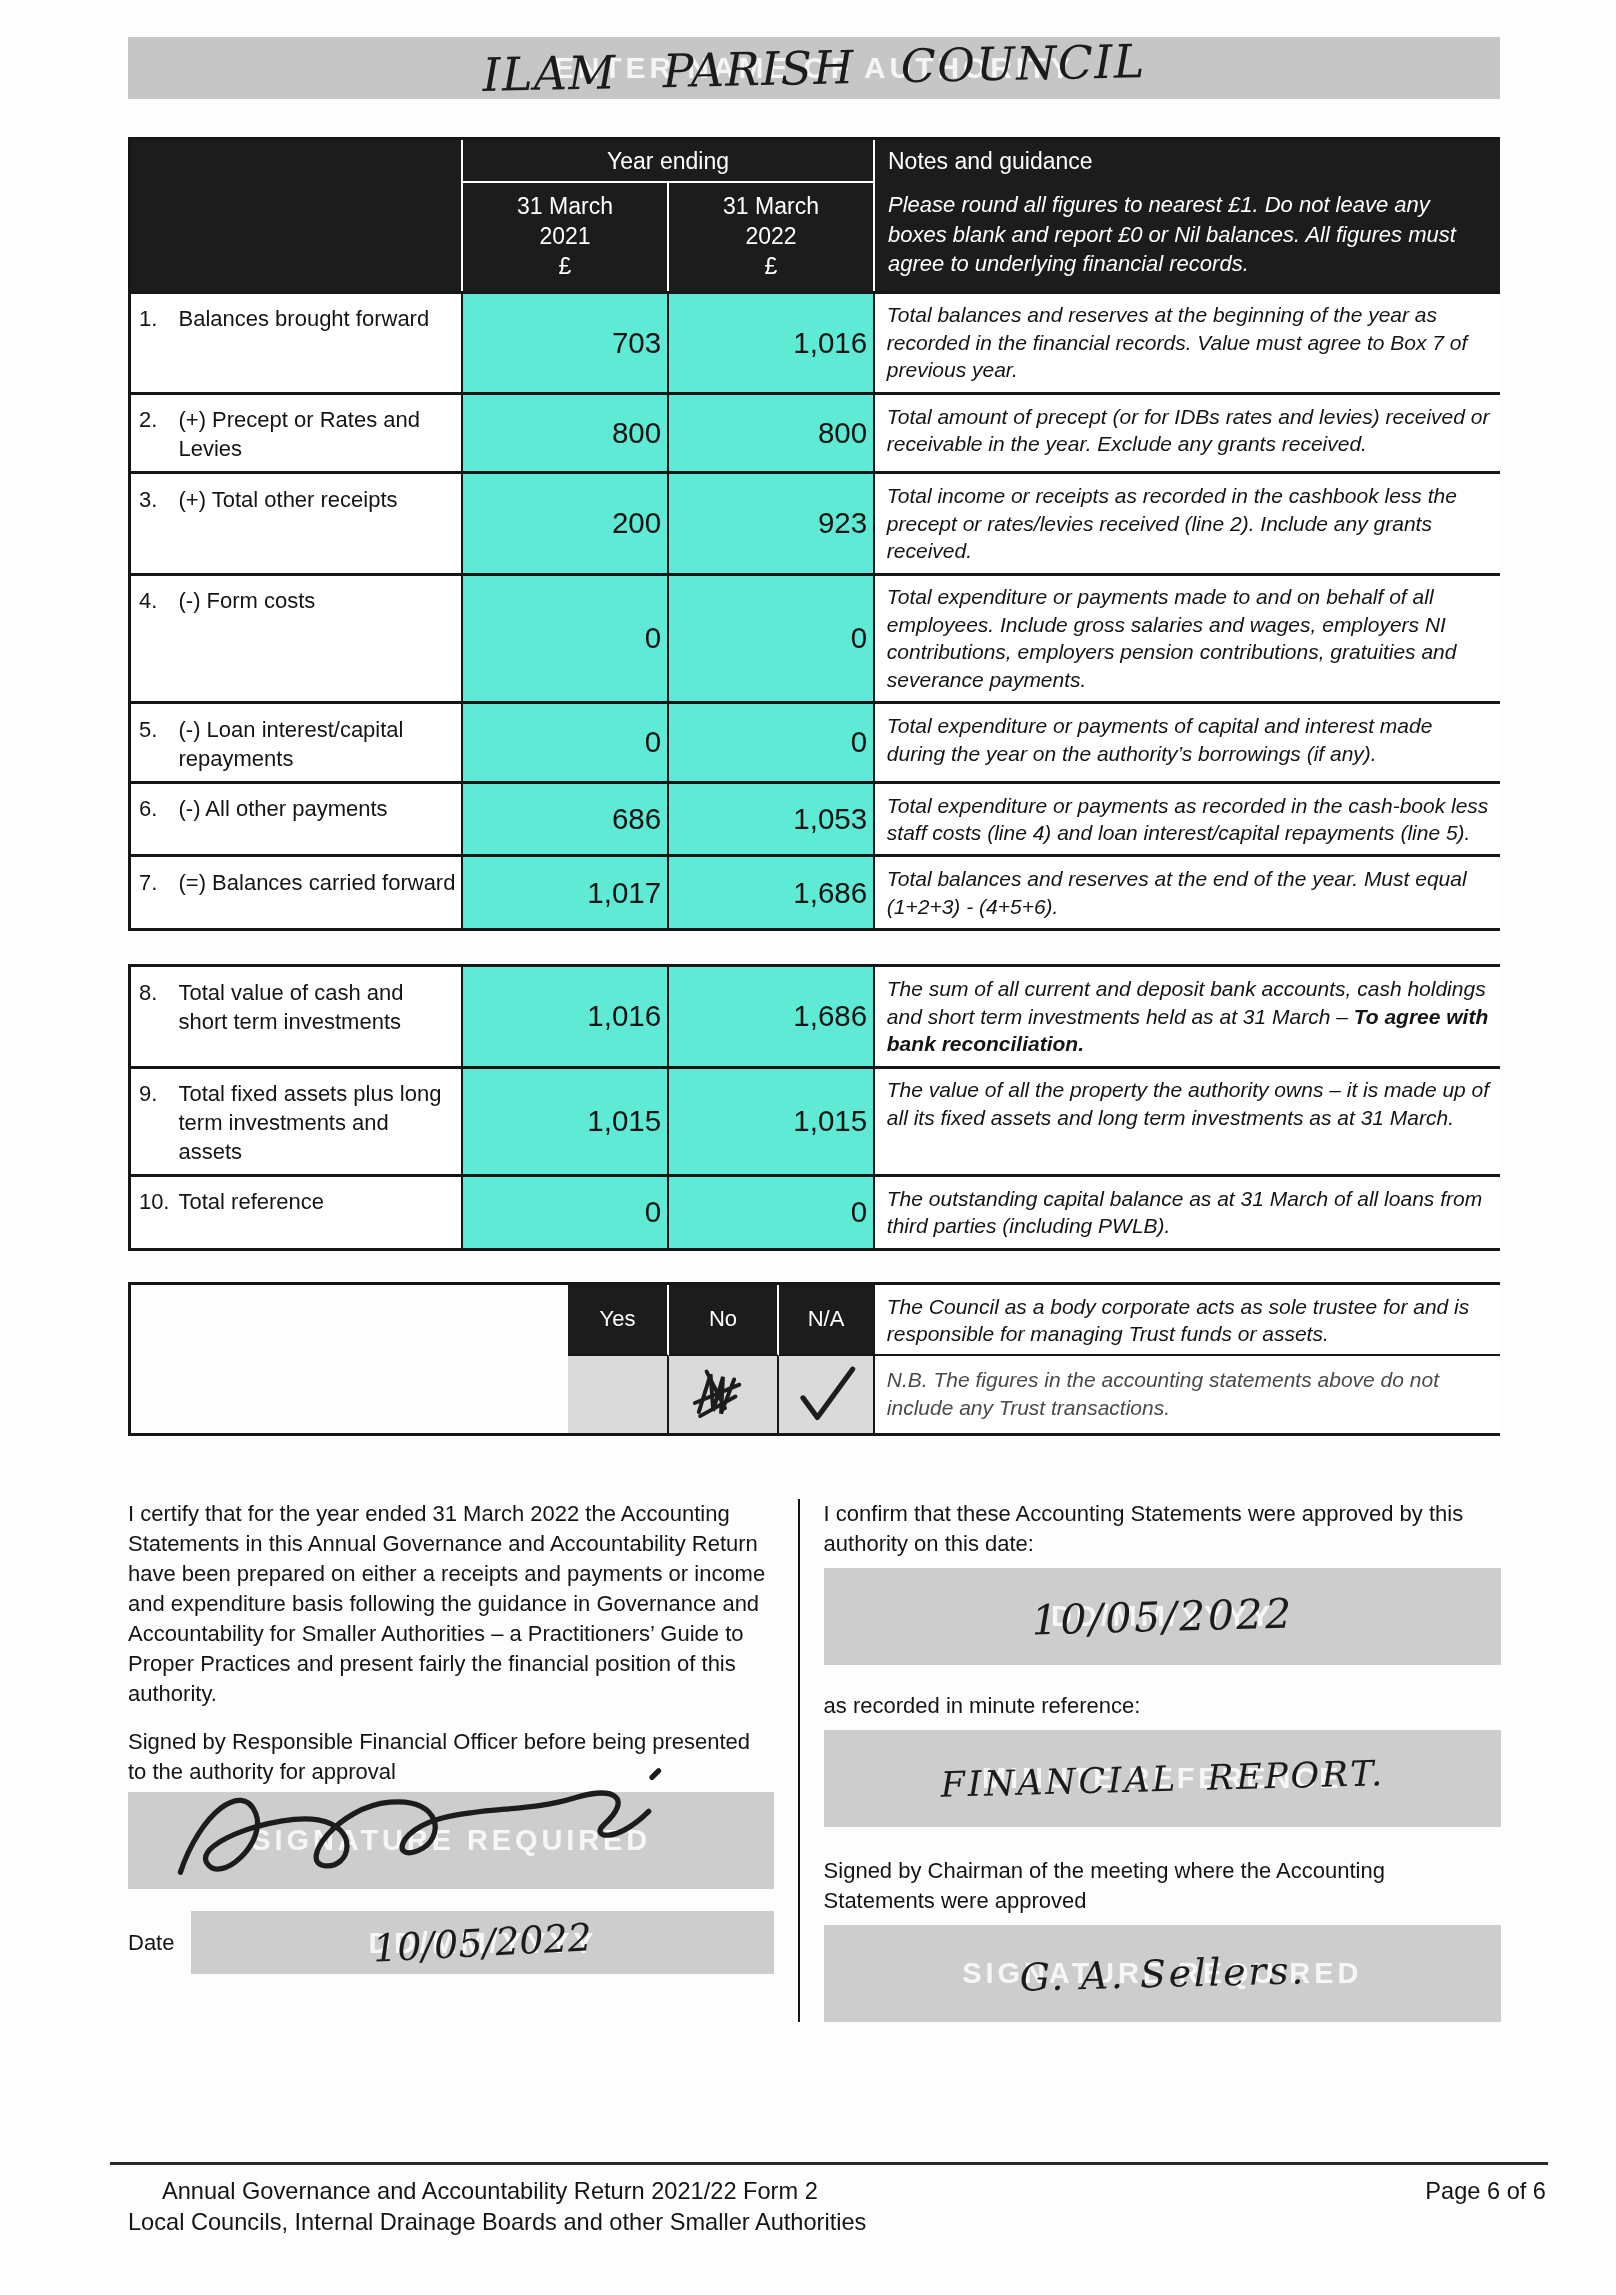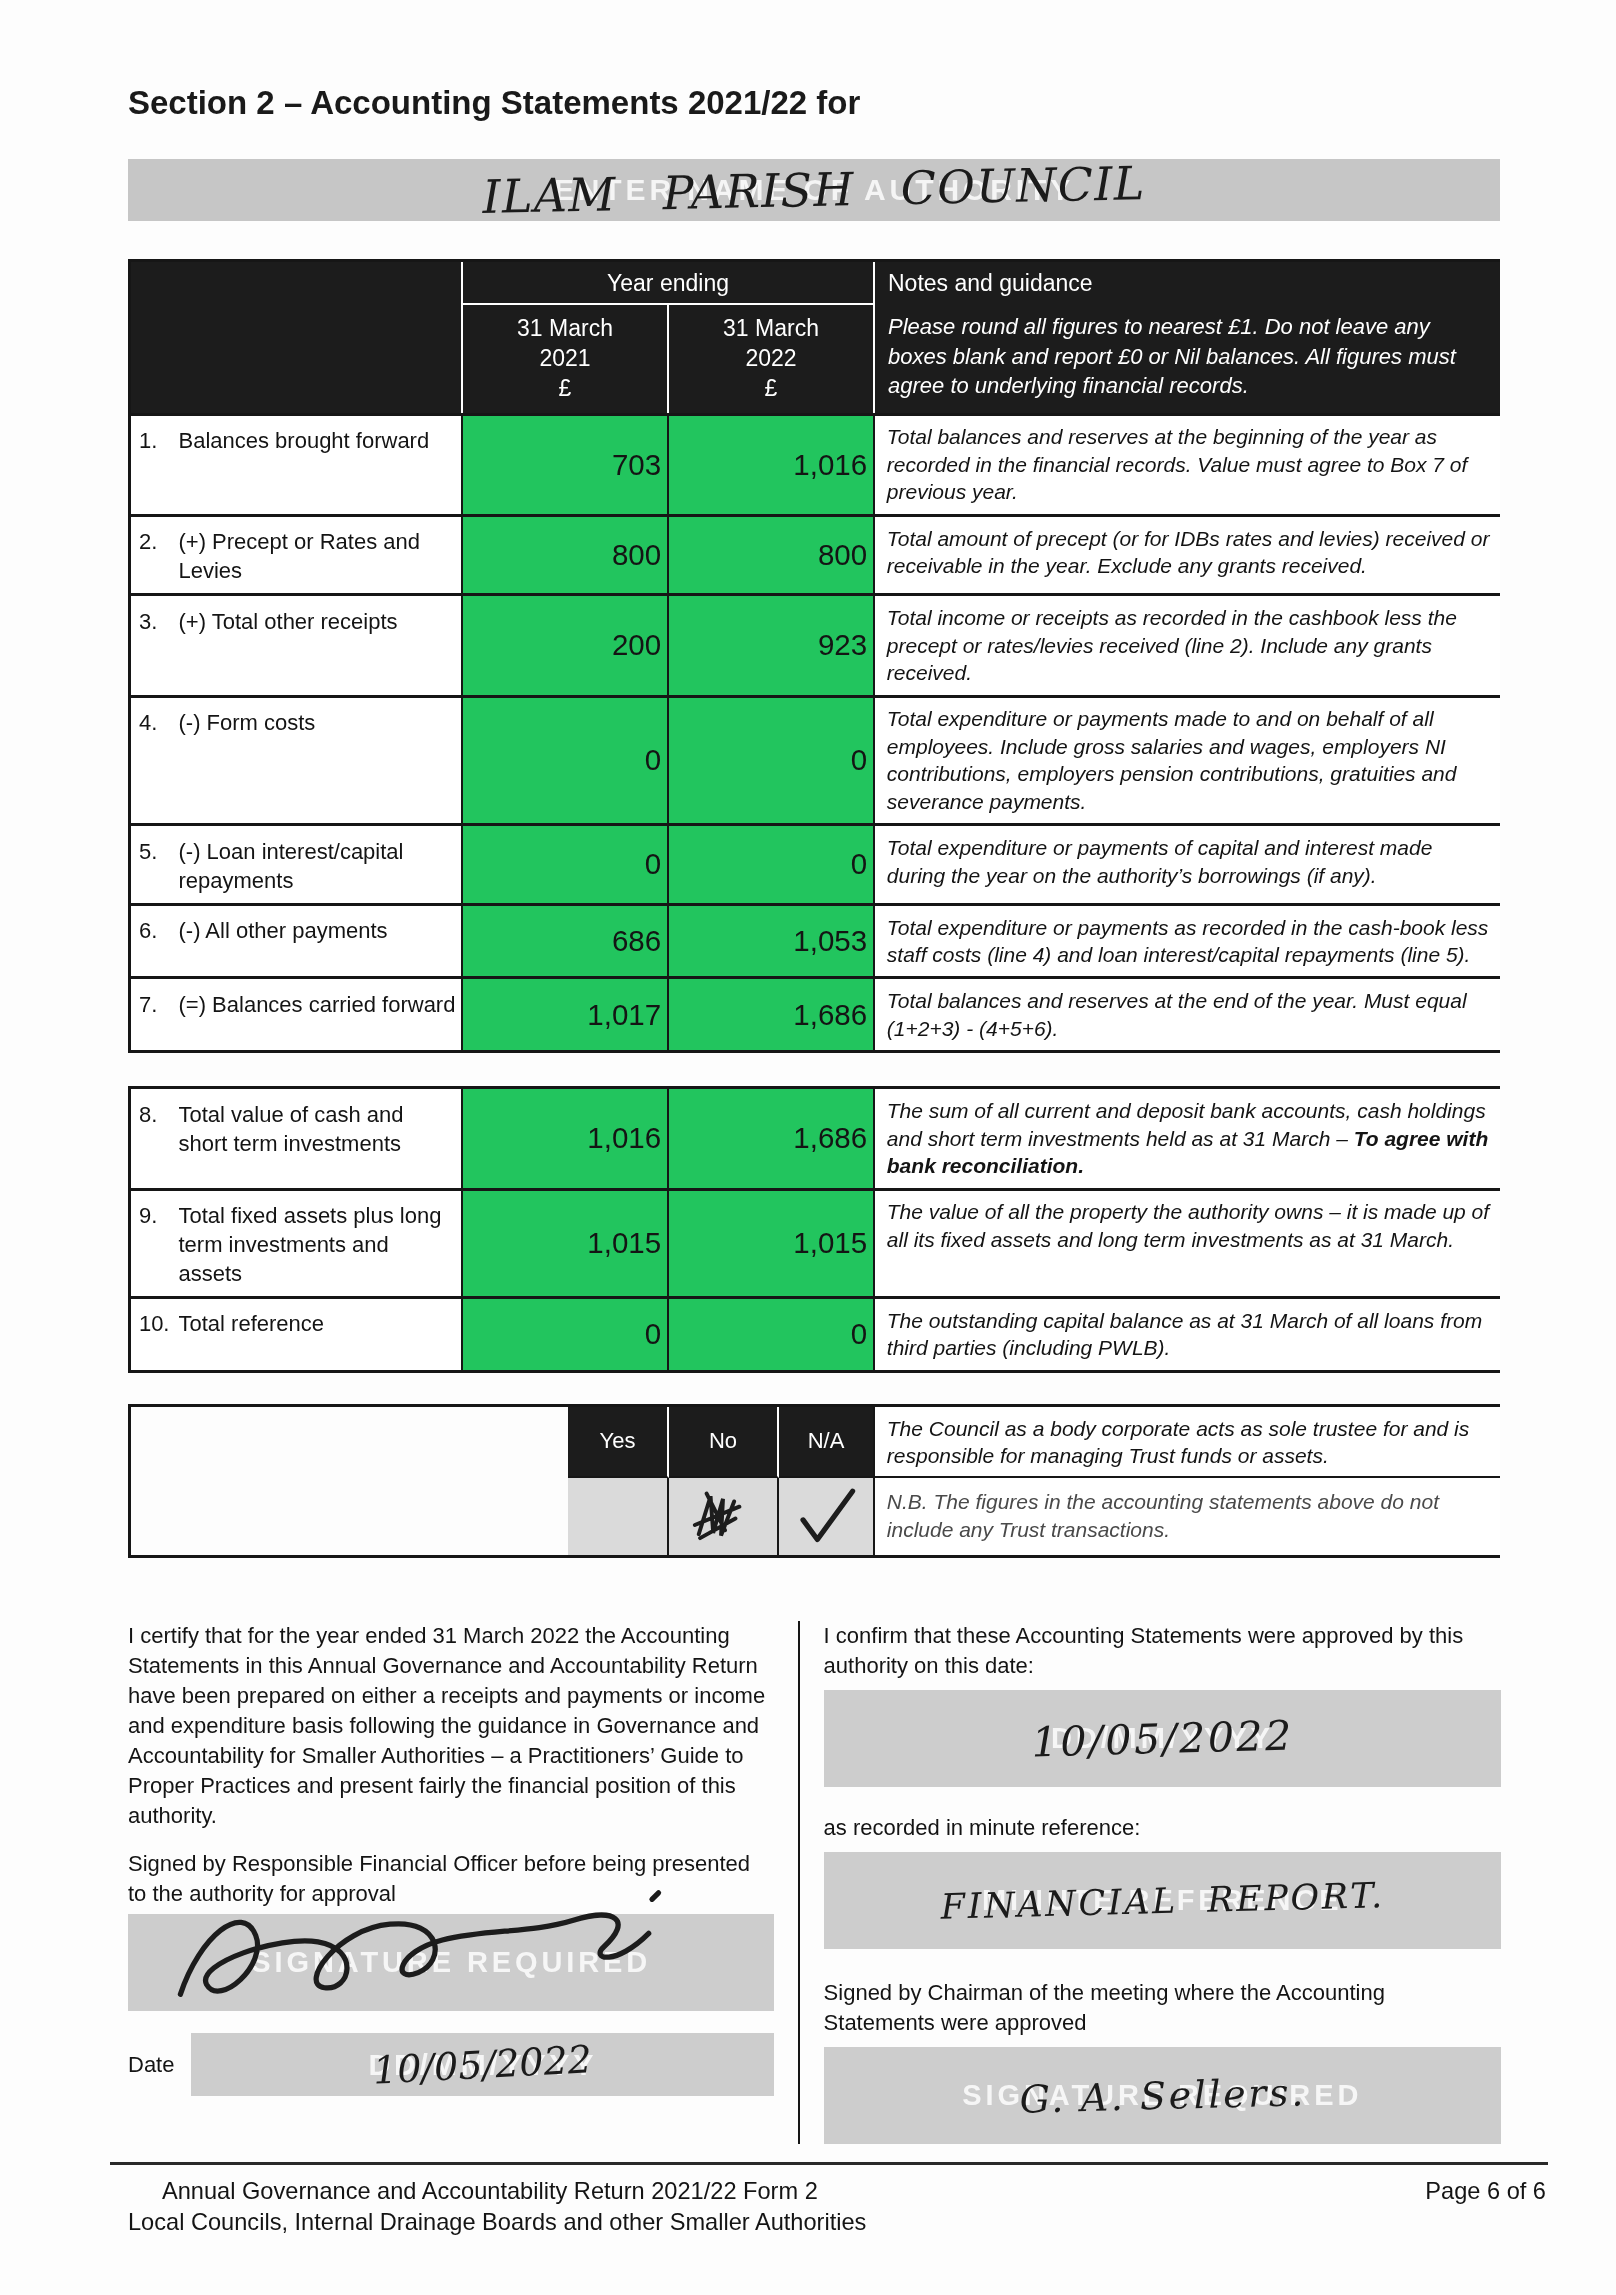--- a/index.html
+++ b/index.html
@@ -37,21 +37,21 @@
   .h-blank { grid-column: 1; grid-row: 1 / span 2; border-right: 2px solid #fff; }
   .h-year  { grid-column: 2 / span 2; grid-row: 1; text-align: center; font-size: 23px; padding: 7.9px 0 6.6px; border-bottom: 2px solid #fff; border-right: 2px solid #fff; }
   .h-notes-title { grid-column: 4; grid-row: 1; font-size: 23px; padding: 7.9px 0 6.6px 13px; }
   .h-y1 { grid-column: 2; grid-row: 2; border-right: 2px solid #fff; }
   .h-y2 { grid-column: 3; grid-row: 2; border-right: 2px solid #fff; }
   .h-y1, .h-y2 { text-align: center; font-size: 23px; line-height: 30px; padding: 7.9px 0 9.2px; white-space: pre-line; }
   .h-notes-text { grid-column: 4; grid-row: 2; font-style: italic; font-size: 22px; line-height: 29.5px; padding: 6.6px 11.8px 9.2px 13px; }
 
   .c-label { border-right: 2.6px solid #161616; padding: 10.5px 5.2px 7.9px 7.9px; font-size: 22px; line-height: 29px; display: flex; gap: 6.6px; background: #fff; }
   .row-num { flex: 0 0 33px; }
-  .c-val { border-right: 2.6px solid #161616; background: #22c55e; display: flex; align-items: center; justify-content: flex-end; padding-right: 5.9px; font-size: 29.5px; padding-left: 6px; }
+  .c-val { border-right: 2.6px solid #161616; background: #5eead4; display: flex; align-items: center; justify-content: flex-end; padding-right: 5.9px; font-size: 29.5px; padding-left: 6px; }
   .c-notes { font-style: italic; font-size: 21px; line-height: 27.5px; padding: 7.9px 9.2px 7.9px 11.8px; background: #fff; }
   .bt { border-top: 3.3px solid #161616; }
 
   
   .cols-trust { grid-template-columns: 437px 101px 110px 96px 625px; margin-top: 31px; }
   .t-label { grid-column: 1; grid-row: 1 / span 2; border-right: 2.6px solid #161616; padding: 9.2px 5.2px 7.9px 7.9px; font-size: 22px; line-height: 30px; display: flex; gap: 6.6px; background: #fff; white-space: pre-line; }
   .t-yes { grid-column: 2; } .t-no { grid-column: 3; } .t-na { grid-column: 4; }
   .t-yes, .t-no, .t-na { grid-row: 1; background: #1c1c1c; color: #fff; font-size: 22px; display: flex; align-items: center; justify-content: center; border-right: 2px solid #fff; border-bottom: 2.6px solid #161616; min-height: 71px; }
   .t-na { border-right: 2.6px solid #161616; }
   .t-notes-top { grid-column: 5; grid-row: 1; font-style: italic; font-size: 21px; line-height: 27.5px; padding: 7.9px 9.2px 5.2px 11.8px; border-bottom: 2.6px solid #161616; background: #fff; }
@@ -79,21 +79,20 @@
   
   .footer-rule { position: absolute; left: 110px; width: 1438px; top: 2162px; border-top: 3.3px solid #2a2a2a; }
   .footer { position: absolute; left: 128px; top: 2176px; width: 1418px; font-size: 23.6px; line-height: 31px; }
   .footer-top { display: flex; justify-content: space-between; margin-left: 34px; }
 </style>
 </head>
 <body>
 
 <div class="content">
 
-  <div class="page-title">Section 2 – Accounting Statements 2021/22 for</div>
 
   <div class="authority-box greybox">
     <div class="watermark">ENTER NAME OF AUTHORITY</div>
     <div class="hand">ILAM PARISH COUNCIL</div>
   </div>
 
   <div class="grid cols-main">
     <div class="cell hdr h-blank"></div>
     <div class="cell hdr h-year">Year ending</div>
     <div class="cell hdr h-notes-title">Notes and guidance</div>

